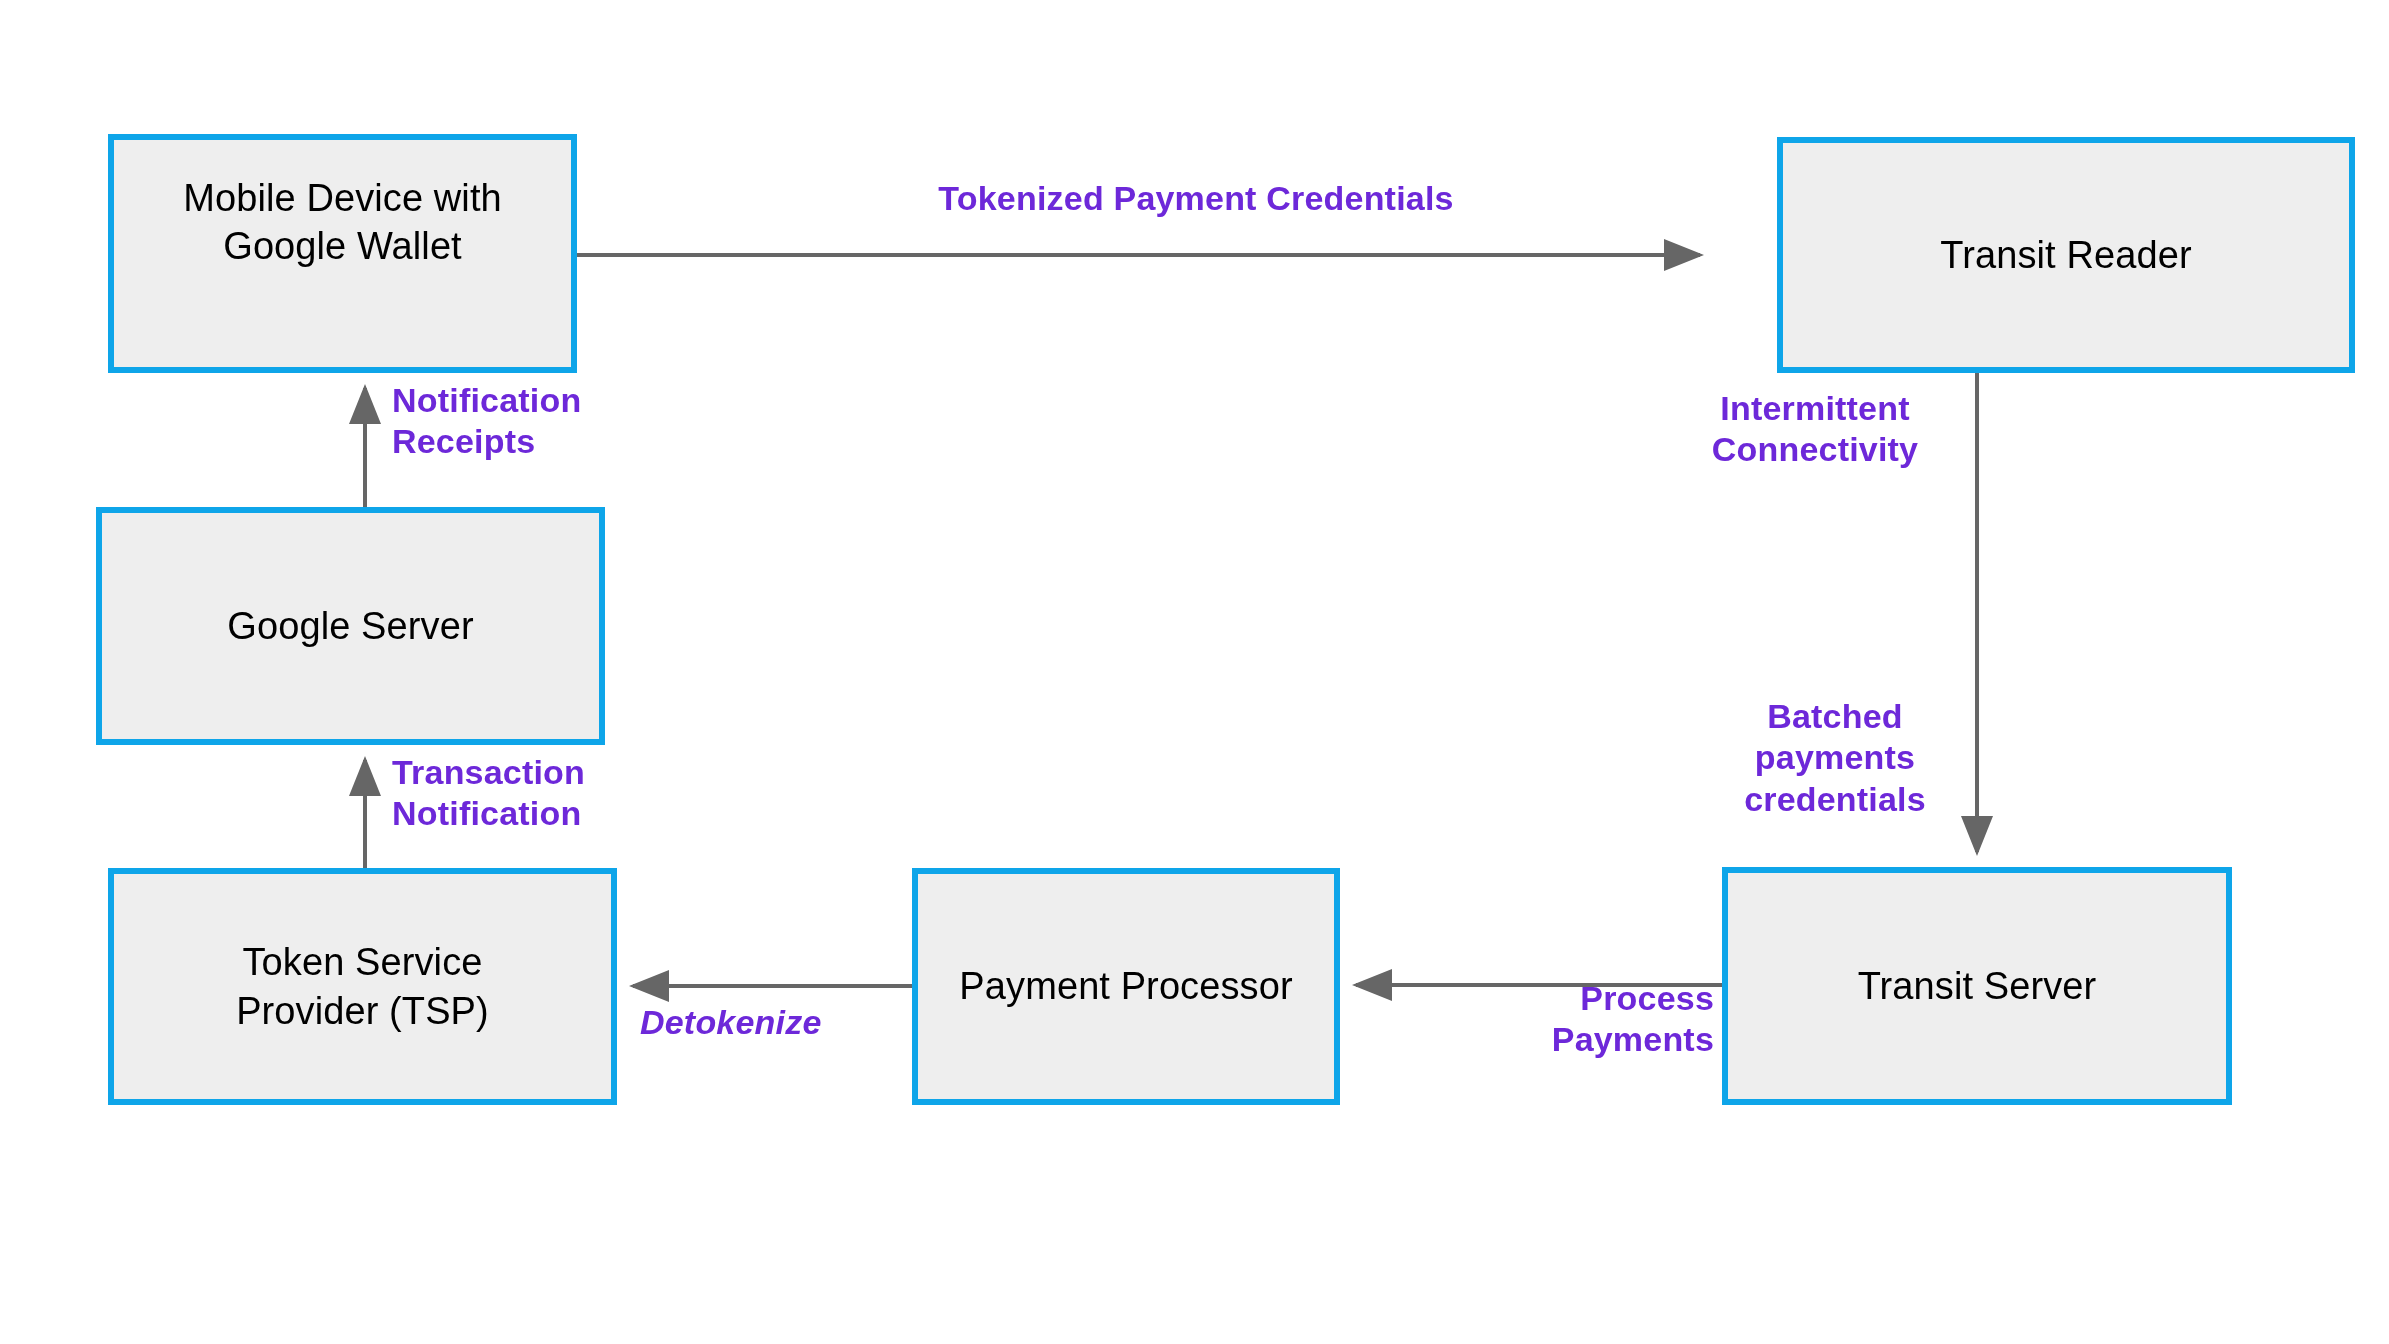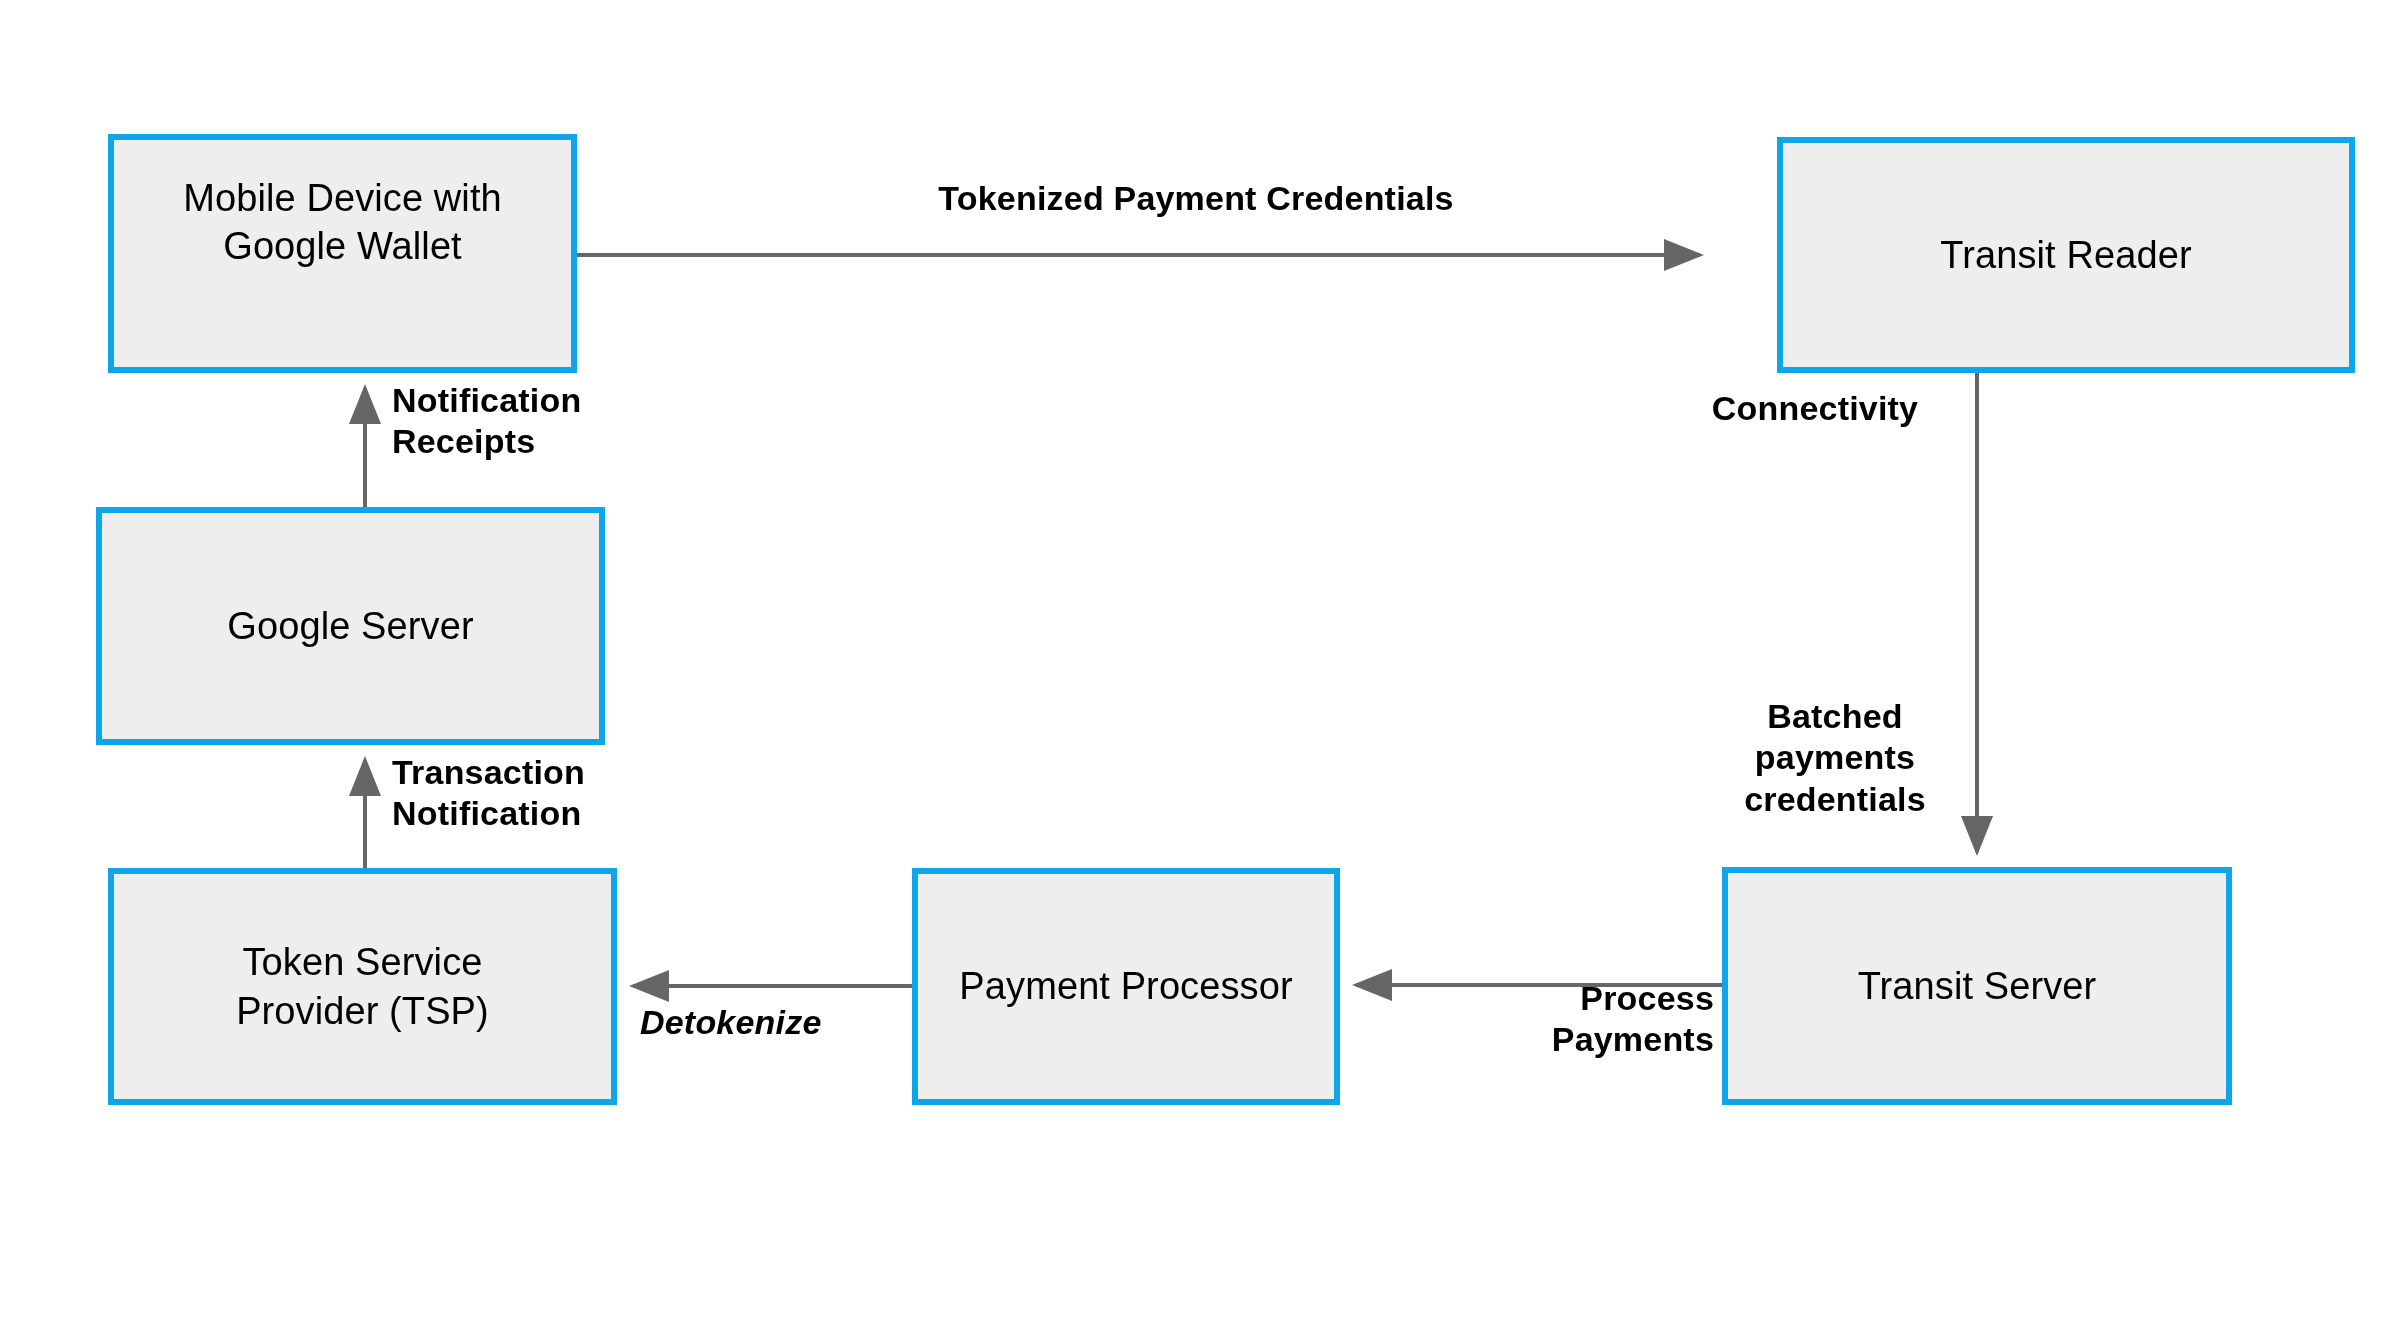--- a/index.html
+++ b/index.html
@@ -46,21 +46,21 @@
   
   #node-mobile-device   { left: 108px; top: 134px; width: 469px; height: 239px; justify-content: flex-start; padding-top: 34px; }
   #node-google-server   { left: 96px; top: 507px; width: 509px; height: 238px; }
   #node-tsp             { left: 108px; top: 868px; width: 509px; height: 237px; }
   #node-payment-processor { left: 912px; top: 868px; width: 428px; height: 237px; }
   #node-transit-reader  { left: 1777px; top: 137px; width: 578px; height: 236px; }
   #node-transit-server  { left: 1722px; top: 867px; width: 510px; height: 238px; }
 
   .edge-label {
     position: absolute;
-    color: #000000;
+    color: #6d28d9;
     font-size: 34px;
     font-weight: bold;
     line-height: 1.22;
     text-align: center;
     white-space: nowrap;
     letter-spacing: 0.2px;
   }
   .edge-label .line { display: block; }
 
   #label-tokenized      { left: 832px;  top: 178px; width: 728px; }
@@ -132,20 +132,21 @@
 
   <div class="node" id="node-transit-server">
     <span class="line">Transit Server</span>
   </div>
 
   <div class="edge-label" id="label-tokenized">
     <span class="line">Tokenized Payment Credentials</span>
   </div>
 
   <div class="edge-label" id="label-intermittent">
+    <span class="line">Intermittent</span>
     <span class="line">Connectivity</span>
   </div>
 
   <div class="edge-label" id="label-batched">
     <span class="line">Batched</span>
     <span class="line">payments</span>
     <span class="line">credentials</span>
   </div>
 
   <div class="edge-label" id="label-process">

